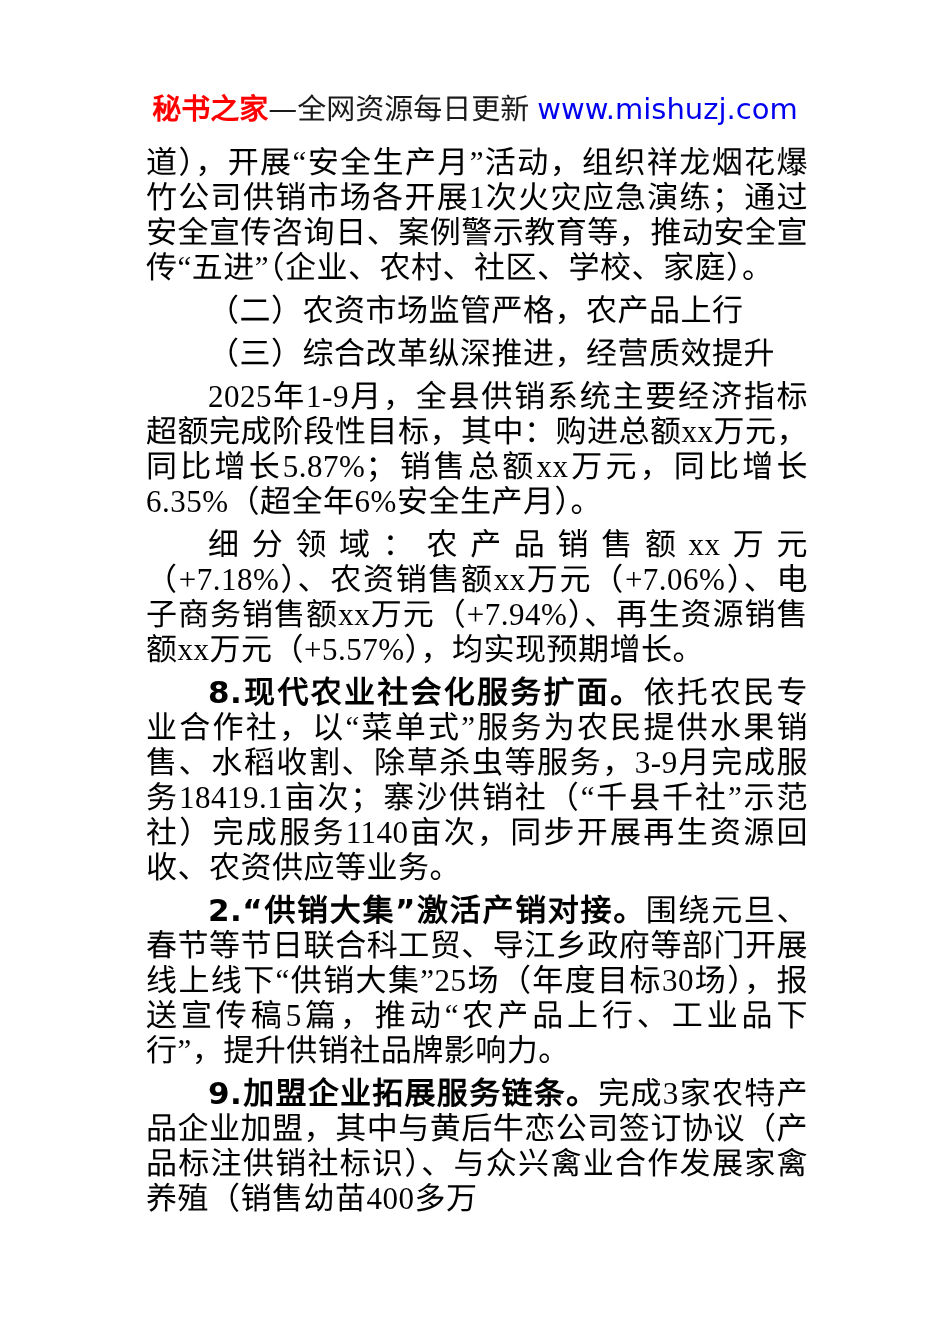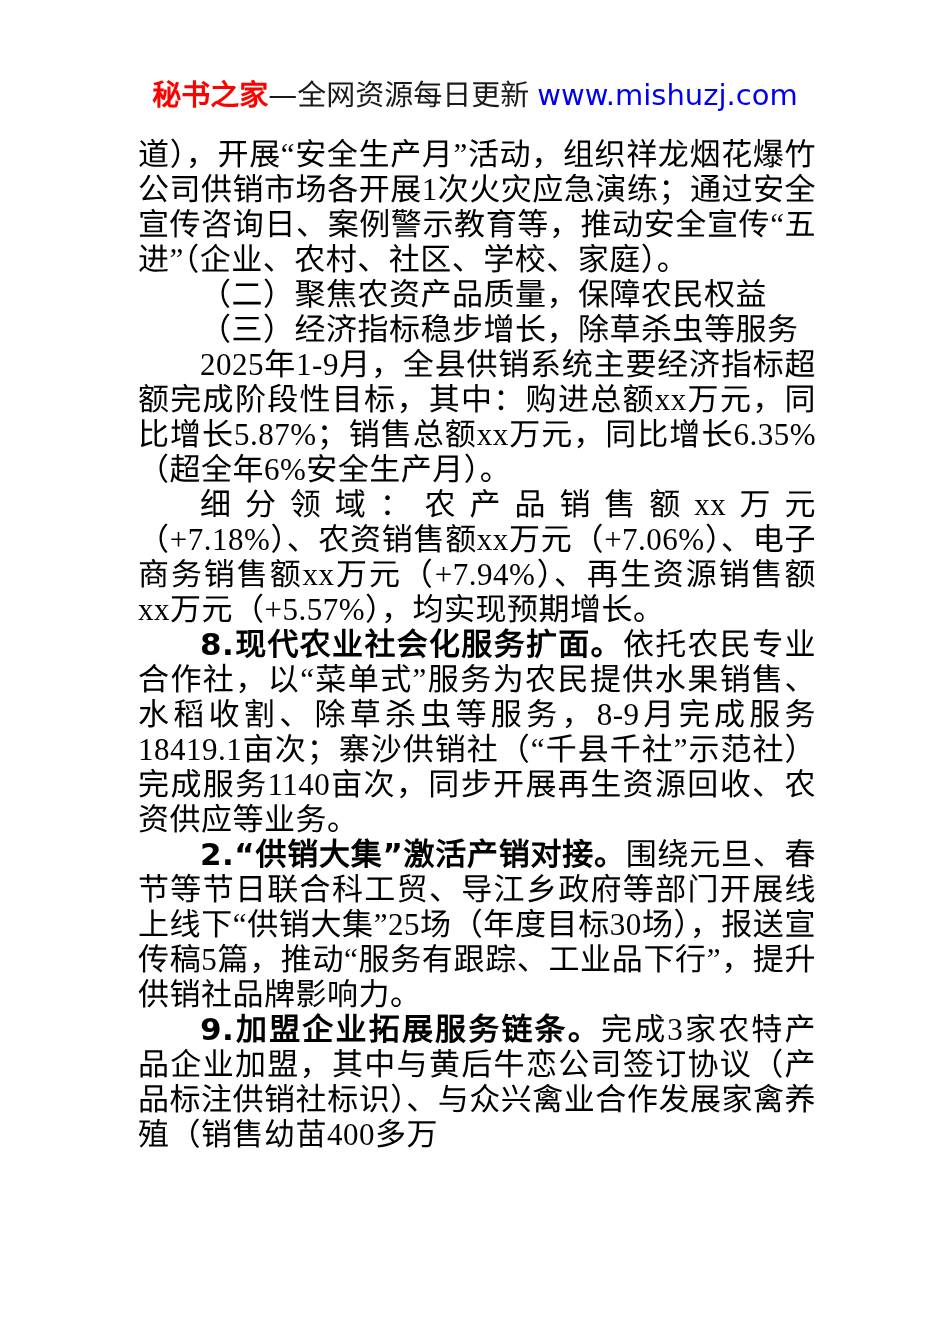--- a/index.html
+++ b/index.html
@@ -8,21 +8,21 @@
     width: 950px;
     height: 1344px;
     margin: 0 auto;
     background: #ffffff;
     overflow: hidden;
     font-family: "Liberation Serif", "DejaVu Serif", serif;
     color: #000000;
   }
   .doc-header {
     position: absolute;
-    top: 77px;
+    top: 91px;
     left: 0;
     width: 100%;
     text-align: center;
     font-size: 29px;
     line-height: 36px;
     font-family: "DejaVu Sans", "Liberation Sans", sans-serif;
     white-space: nowrap;
   }
   .site-name  { color: #fe0000; font-weight: 700; }
   .separator  { color: #1a1a1a; }
@@ -31,50 +31,50 @@
   .doc-body {
     position: absolute;
     top: 137px;
     left: 138px;
     width: 678px;
     font-size: 31px;
     line-height: 35px;
     text-align: justify;
     letter-spacing: 0.5px;
   }
-  .doc-body p { margin: 0; padding: 0; text-indent: 2em; }
+  .doc-body p { margin: 8px; padding: 0; text-indent: 2em; }
   .doc-body p.continuation { text-indent: 0; }
   .lead {
     font-weight: 700;
     font-family: "DejaVu Sans", "Liberation Sans", sans-serif;
   }
 </style>
 </head>
 <body>
 
 <div class="page">
 
   <div class="doc-header">
     <span class="site-name">秘书之家</span><span class="separator">—</span><span class="slogan">全网资源每日更新</span><span class="site-url">www.mishuzj.com</span>
   </div>
 
   <div class="doc-body">
 
     <p class="continuation">道），开展“安全生产月”活动，组织祥龙烟花爆竹公司供销市场各开展1次火灾应急演练；通过安全宣传咨询日、案例警示教育等，推动安全宣传“五进”（企业、农村、社区、学校、家庭）。</p>
 
-    <p>（二）聚焦农资产品质量，保障农民权益</p>
+    <p>（二）农资市场监管严格，农产品上行</p>
 
 
-    <p>（三）经济指标稳步增长，除草杀虫等服务</p>
+    <p>（三）综合改革纵深推进，经营质效提升</p>
 
     <p>2025年1-9月，全县供销系统主要经济指标超额完成阶段性目标，其中：购进总额xx万元，同比增长5.87%；销售总额xx万元，同比增长6.35%（超全年6%安全生产月）。</p>
 
     <p>细分领域：农产品销售额xx万元（+7.18%）、农资销售额xx万元（+7.06%）、电子商务销售额xx万元（+7.94%）、再生资源销售额xx万元（+5.57%），均实现预期增长。</p>
 
 
-    <p><span class="lead">8.现代农业社会化服务扩面。</span><span>依托农民专业合作社，以“菜单式”服务为农民提供水果销售、水稻收割、除草杀虫等服务，8-9月完成服务18419.1亩次；寨沙供销社（“千县千社”示范社）完成服务1140亩次，同步开展再生资源回收、农资供应等业务。</span></p>
+    <p><span class="lead">8.现代农业社会化服务扩面。</span><span>依托农民专业合作社，以“菜单式”服务为农民提供水果销售、水稻收割、除草杀虫等服务，3-9月完成服务18419.1亩次；寨沙供销社（“千县千社”示范社）完成服务1140亩次，同步开展再生资源回收、农资供应等业务。</span></p>
 
-    <p><span class="lead">2.“供销大集”激活产销对接。</span><span>围绕元旦、春节等节日联合科工贸、导江乡政府等部门开展线上线下“供销大集”25场（年度目标30场），报送宣传稿5篇，推动“服务有跟踪、工业品下行”，提升供销社品牌影响力。</span></p>
+    <p><span class="lead">2.“供销大集”激活产销对接。</span><span>围绕元旦、春节等节日联合科工贸、导江乡政府等部门开展线上线下“供销大集”25场（年度目标30场），报送宣传稿5篇，推动“农产品上行、工业品下行”，提升供销社品牌影响力。</span></p>
 
     <p><span class="lead">9.加盟企业拓展服务链条。</span><span>完成3家农特产品企业加盟，其中与黄后牛恋公司签订协议（产品标注供销社标识）、与众兴禽业合作发展家禽养殖（销售幼苗400多万</span></p>
 
   </div>
 </div>
 
 </body></html>

